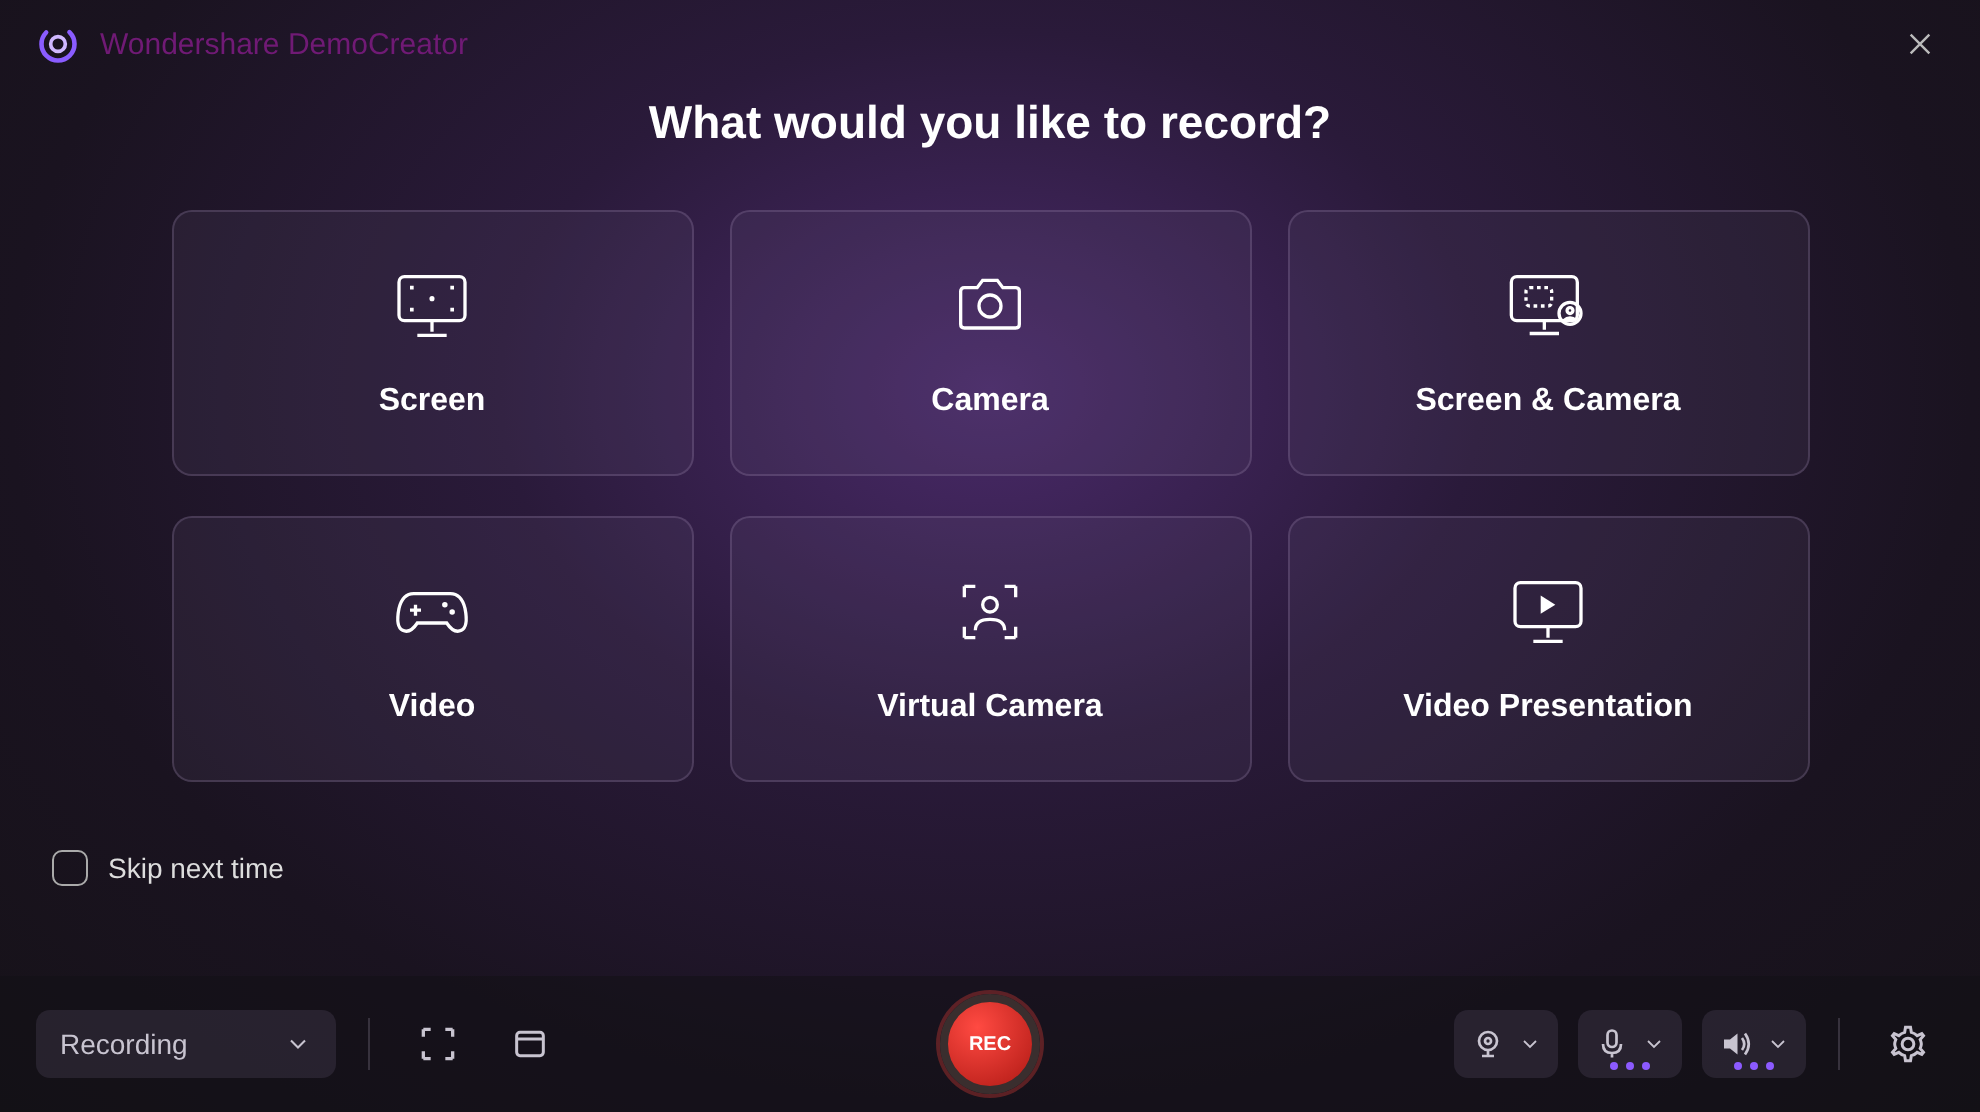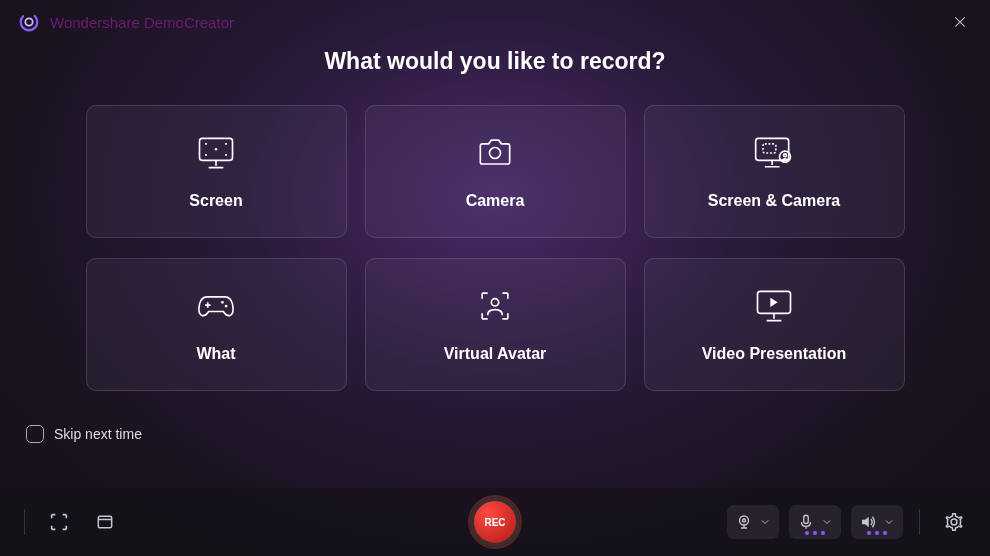--- a/index.html
+++ b/index.html
@@ -255,52 +255,58 @@
 
   <div class="card">
     <div class="card-icon">
       <svg class="icon-svg" viewBox="0 0 48 40" width="44" height="38">
         <path d="M14 10 L34 10 Q40 10 42 18 Q44 28 40 30 Q36 32 32 26 L16 26 Q12 32 8 30 Q4 28 6 18 Q8 10 14 10 Z"></path>
         <path d="M15 16 L15 22 M12 19 L18 19"></path>
         <circle cx="31" cy="16" r="1.5" fill="currentColor" stroke="none"></circle>
         <circle cx="35" cy="20" r="1.5" fill="currentColor" stroke="none"></circle>
       </svg>
     </div>
-    <div class="card-label">What</div>
+    <div class="card-label">Video</div>
   </div>
 
   <div class="card">
     <div class="card-icon">
       <svg class="icon-svg" viewBox="0 0 48 40" width="44" height="38">
         <path d="M10 6 L10 12 M10 6 L16 6 M38 6 L38 12 M38 6 L32 6 M10 34 L10 28 M10 34 L16 34 M38 34 L38 28 M38 34 L32 34"></path>
         <circle cx="24" cy="16" r="4"></circle>
         <path d="M16 30 Q16 24 24 24 Q32 24 32 30"></path>
       </svg>
     </div>
-    <div class="card-label">Virtual Avatar</div>
+    <div class="card-label">Virtual Camera</div>
   </div>
 
   <div class="card">
     <div class="card-icon">
       <svg class="icon-svg" viewBox="0 0 48 40" width="44" height="38">
         <rect x="6" y="4" width="36" height="24" rx="3"></rect>
         <path d="M24 28 L24 34 M16 36 L32 36"></path>
         <path d="M20 11 L28 16 L20 21 Z" fill="currentColor" stroke="none"></path>
       </svg>
     </div>
     <div class="card-label">Video Presentation</div>
   </div>
 </div>
 
 <div class="skip-row">
   <div class="checkbox"></div>
   <div class="skip-label">Skip next time</div>
 </div>
 
 <div class="bottom-bar">
+  <div class="dropdown">
+    <span>Recording</span>
+    <svg class="icon-svg" viewBox="0 0 24 24" width="14" height="14">
+        <path d="M6 9 L12 15 L18 9"></path>
+      </svg>
+  </div>
   <div class="vdiv"></div>
   <div class="tool-btn">
     <svg class="icon-svg" viewBox="0 0 24 24" width="22" height="22">
       <path d="M4 4 L4 8 M4 4 L8 4 M20 4 L20 8 M20 4 L16 4 M4 20 L4 16 M4 20 L8 20 M20 20 L20 16 M20 20 L16 20"></path>
     </svg>
   </div>
   <div class="tool-btn">
     <svg class="icon-svg" viewBox="0 0 24 24" width="20" height="20">
       <rect x="4" y="5" width="16" height="14" rx="2"></rect>
       <path d="M4 9 L20 9"></path>

